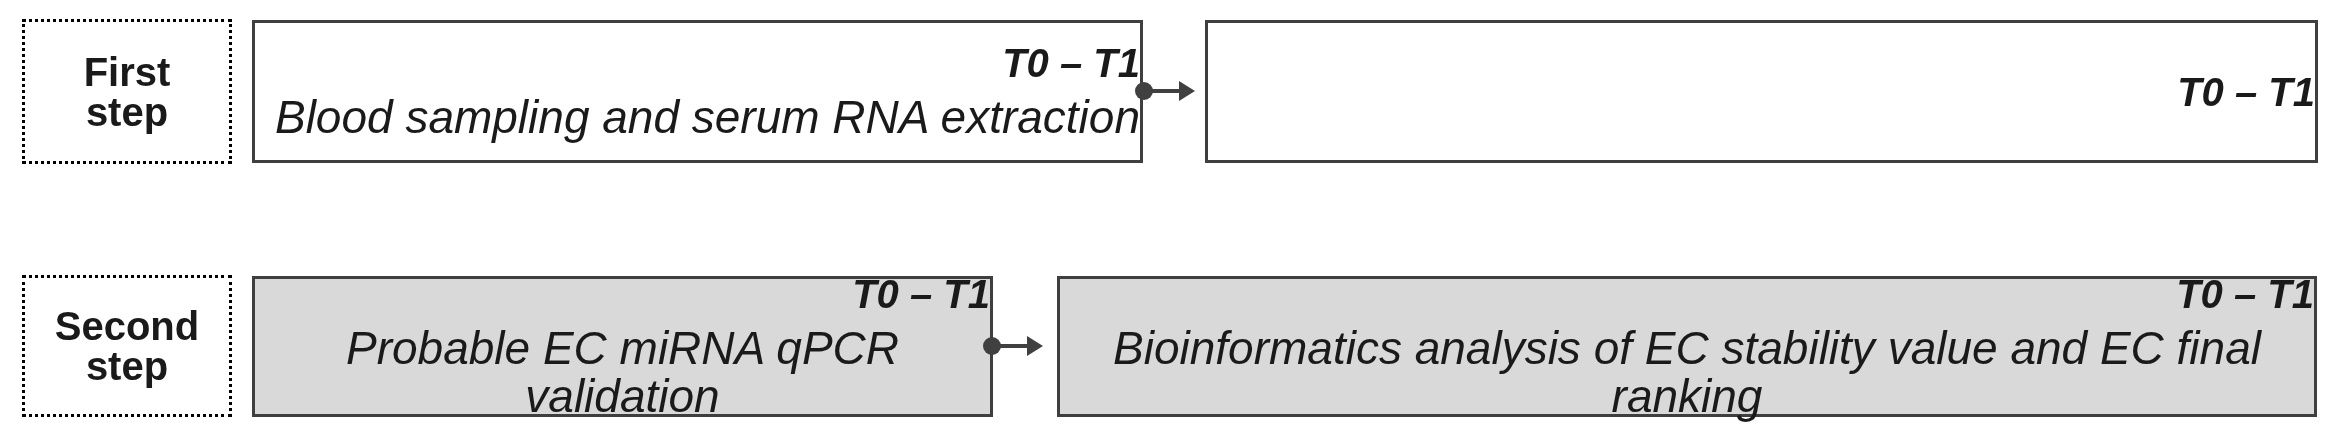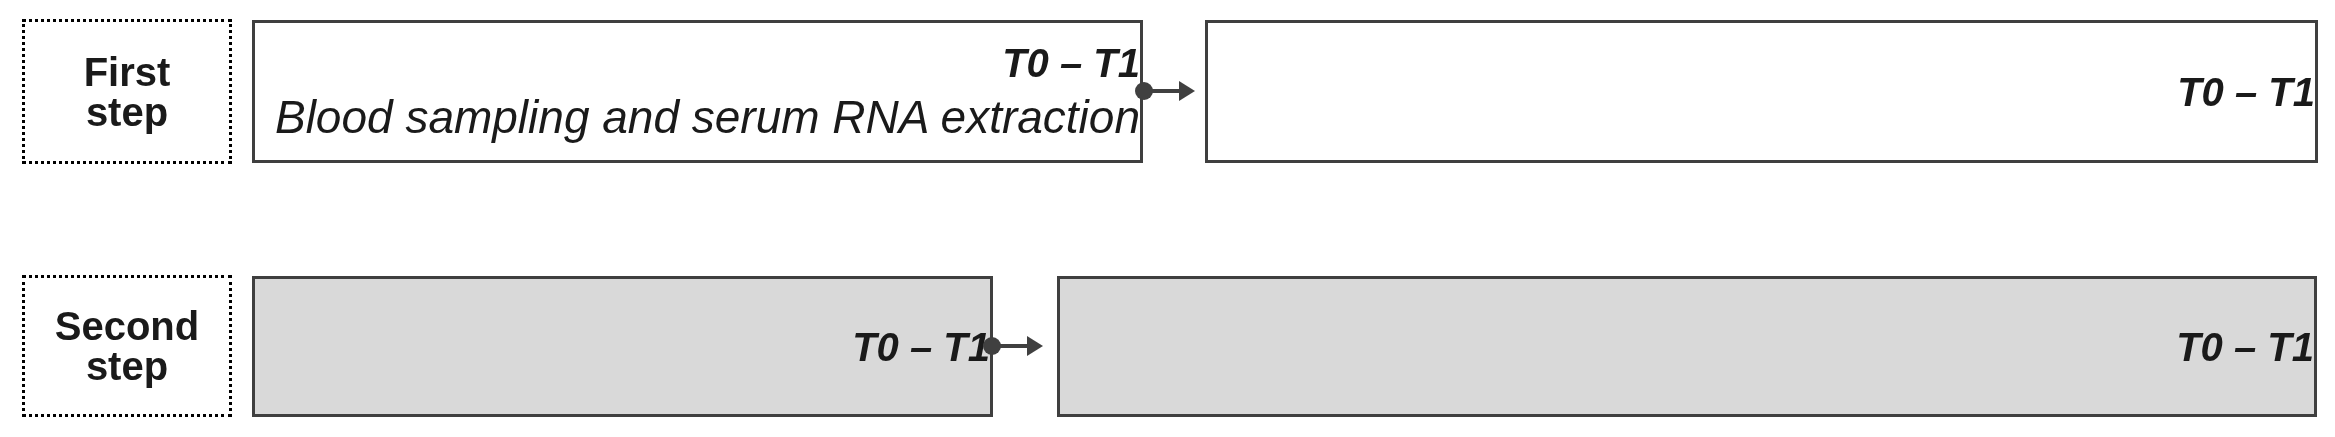--- a/index.html
+++ b/index.html
@@ -88,25 +88,27 @@
     <div class="box-title">T0 – T1</div>
   </div>
 
   <div class="label-box" style="left: 22px; top: 275px; width: 210px; height: 142px; border-color: rgb(0, 0, 0);">
     <span>Second</span>
     <span>step</span>
   </div>
 
   <div class="step-box gray" style="left: 252px; top: 276px; width: 741px; height: 141px; border-color: rgb(63, 63, 63); background: rgb(217, 217, 217);">
     <div class="box-title">T0 – T1</div>
+    <div class="box-text">Probable EC miRNA qPCR validation</div>
   </div>
 
   <svg class="connector" style="left:979px; top:328px;" width="66" height="36" viewBox="0 0 66 36">
     <circle cx="13" cy="18" r="9" fill="#404040"></circle>
     <line x1="13" y1="18" x2="50" y2="18" stroke="#404040"></line>
     <polygon points="48,8 64,18 48,28" fill="#404040"></polygon>
   </svg>
 
   <div class="step-box gray" style="left: 1057px; top: 276px; width: 1260px; height: 141px; border-color: rgb(63, 63, 63); background: rgb(217, 217, 217);">
     <div class="box-title">T0 – T1</div>
+    <div class="box-text">Bioinformatics analysis of EC stability value and EC final ranking</div>
   </div>
 
 </div>
 
 </body></html>

